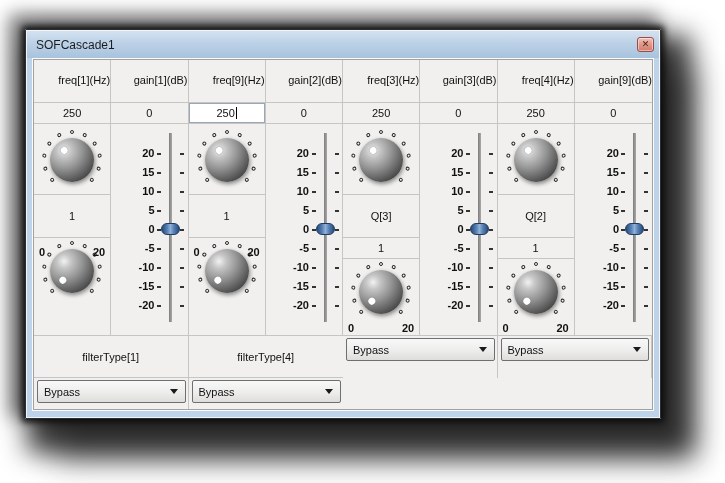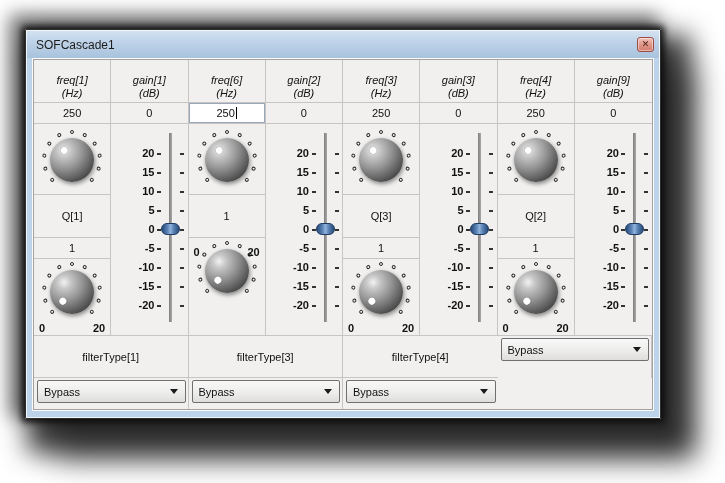--- a/index.html
+++ b/index.html
@@ -28,22 +28,22 @@
     box-shadow:inset 0 0 0 1px rgba(255,255,255,0.45); cursor:default; }
 
   
   .client { margin:1px 6px 7px 6px; flex:1 1 auto; background:#f1f0ef;
     border:1px solid #a3a2a1; box-shadow:0 0 0 1px #fafbfc;
     display:grid; grid-template-columns:repeat(8,1fr);
     grid-template-rows:43px 21px 212px 42px 1fr; }
   .cell { border-right:1px solid #c6c5c4; border-bottom:1px solid #c6c5c4;
     background:#f1f0ef; position:relative; }
   .col8 { border-right:none; }
-  .hdr { display:flex; flex-direction:column; align-items:center; justify-content:flex-end;
-    padding-bottom:2px; font-size:11px; color:#111; line-height:13px;font-style:italic; }
+  .hdr { display:flex; flex-direction:row; align-items:center; justify-content:flex-end;
+    padding-bottom:2px; font-size:11px; color:#111; line-height:13px; }
   .val { display:flex; align-items:center; justify-content:center;
     font-size:11px; color:#111; }
   .val.editing { background:#ffffff; box-shadow:inset 0 0 0 1px #9aa7b8; }
   .caret { display:inline-block; width:1px; height:12px; background:#000; margin-left:1px; }
 
   
   .stack { display:grid; grid-template-rows:71px 43px 21px 1fr; }
   .sub { border-bottom:1px solid #c6c5c4; position:relative; }
   .sub:last-child { border-bottom:none; }
   .sub-label { display:flex; align-items:center; justify-content:center; font-size:11px; color:#111; }
@@ -99,21 +99,21 @@
 
         <div class="cell hdr">
           <span>freq[1]</span>
           <span>(Hz)</span>
           </div>
         <div class="cell hdr">
           <span>gain[1]</span>
           <span>(dB)</span>
           </div>
         <div class="cell hdr">
-          <span>freq[6]</span>
+          <span>freq[9]</span>
           <span>(Hz)</span>
           </div>
         <div class="cell hdr">
           <span>gain[2]</span>
           <span>(dB)</span>
           </div>
         <div class="cell hdr">
           <span>freq[3]</span>
           <span>(Hz)</span>
           </div>
@@ -166,23 +166,20 @@
                 <div class="knob-tick" style="transform: rotate(-54deg) translateY(-28px);"></div>
                 <div class="knob-tick" style="transform: rotate(-27deg) translateY(-28px);"></div>
                 <div class="knob-tick" style="transform: rotate(0deg) translateY(-28px);"></div>
                 <div class="knob-tick" style="transform: rotate(27deg) translateY(-28px);"></div>
                 <div class="knob-tick" style="transform: rotate(54deg) translateY(-28px);"></div>
                 <div class="knob-tick" style="transform: rotate(81deg) translateY(-28px);"></div>
                 <div class="knob-tick" style="transform: rotate(108deg) translateY(-28px);"></div>
                 <div class="knob-tick" style="transform: rotate(135deg) translateY(-28px);"></div>
                 <div class="knob-dot" style="transform: rotate(-40deg) translateY(-13px);"></div>
               </div>
-            </div>
-          <div class="sub sub-label">
-              <span>Q[1]</span>
             </div>
           <div class="sub sub-label">
               <span>1</span>
             </div>
           <div class="sub">
             <div class="knob" style="top:33px; --dot:-132deg;">
                 <div class="knob-ball"></div>
                 <div class="knob-tick" style="transform: rotate(-135deg) translateY(-28px);"></div>
                 <div class="knob-tick" style="transform: rotate(-108deg) translateY(-28px);"></div>
                 <div class="knob-tick" style="transform: rotate(-81deg) translateY(-28px);"></div>
@@ -525,23 +522,20 @@
             <div class="scale-row" style="top: 172px;">
               <span class="scale-num">-20</span>
               <span class="dash d1"></span>
               <span class="dash d2"></span>
             </div>
           </div>
 
         <div class="cell ft-label">
             <span>filterType[1]</span>
           </div>
-        <div class="cell ft-label">
-            <span>filterType[3]</span>
-          </div>
         <div class="cell ft-label col8">
             <span>filterType[4]</span>
           </div>
 
         <div class="cell ft-dd">
           <div class="combo">
             <span>Bypass</span>
             <span class="combo-arrow"></span>
             </div>
           </div>

